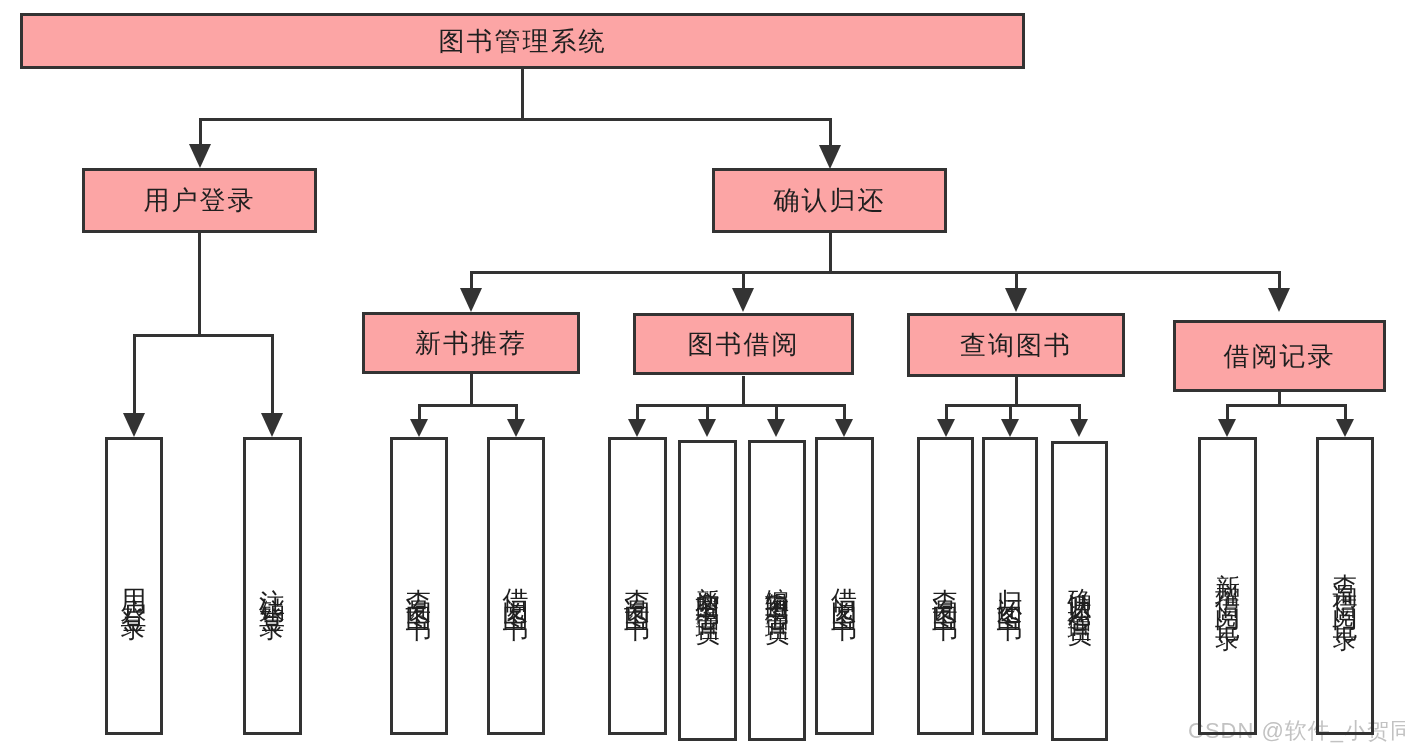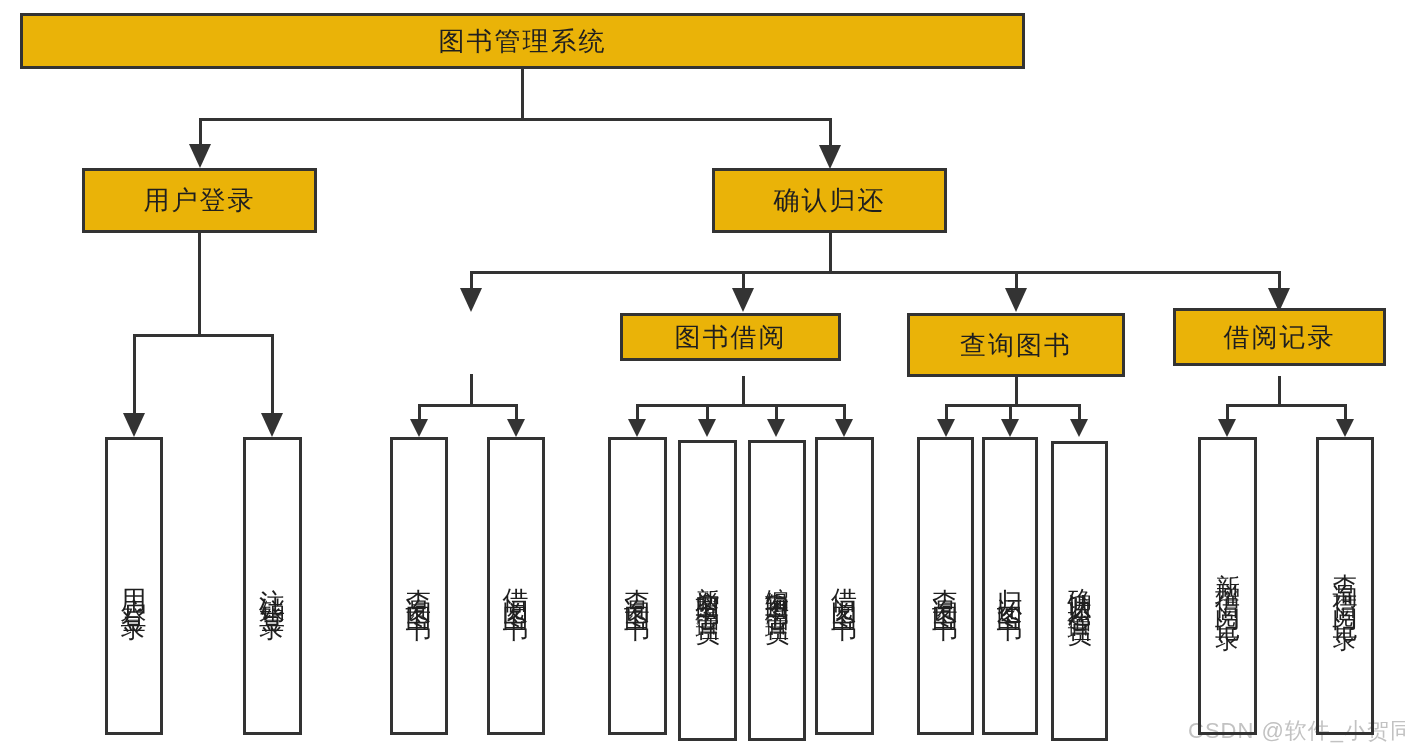--- a/index.html
+++ b/index.html
@@ -22,21 +22,21 @@
   .hline{position:absolute;height:3px;background:var(--line);}
   .arrow{position:absolute;width:0;height:0;
          border-left:11px solid transparent;
          border-right:11px solid transparent;
          border-top:24px solid var(--line);}
   .arrow.sm{border-left-width:9px;border-right-width:9px;border-top-width:18px;}
   
   .box{
     position:absolute;
     border:3px solid var(--line);
-    background:#eab308;
+    background:#fca5a5;
     color:var(--text);
     display:flex;
     align-items:center;
     justify-content:center;
     text-align:center;
   }
   .hbox{font-size:26px;letter-spacing:2px;}
   .leaf{
     background:transparent;
     writing-mode:vertical-rl;
@@ -120,23 +120,24 @@
   <div class="vline" style="left:1344px;top:404px;height:17px"></div>
   <div class="arrow sm" style="left:1336px;top:419px"></div>
 
   <div class="watermark">CSDN @软件_小贺同学</div>
 
   <div class="box hbox" style="left:20px;top:13px;width:1005px;height:56px">图书管理系统</div>
 
   <div class="box hbox" style="left:82px;top:168px;width:235px;height:65px">用户登录</div>
   <div class="box hbox" style="left:712px;top:168px;width:235px;height:65px">确认归还</div>
 
-  <div class="box hbox" style="left:620px;top:313px;width:221px;height:48px">图书借阅</div>
+  <div class="box hbox" style="left:362px;top:312px;width:218px;height:62px">新书推荐</div>
+  <div class="box hbox" style="left:633px;top:313px;width:221px;height:62px">图书借阅</div>
   <div class="box hbox" style="left:907px;top:313px;width:218px;height:64px">查询图书</div>
-  <div class="box hbox" style="left:1173px;top:308px;width:213px;height:58px">借阅记录</div>
+  <div class="box hbox" style="left:1173px;top:320px;width:213px;height:72px">借阅记录</div>
 
   <div class="box leaf" style="left:105px;top:437px;width:58px;height:298px">用户登录</div>
   <div class="box leaf" style="left:243px;top:437px;width:59px;height:298px">注销登录</div>
 
   <div class="box leaf" style="left:390px;top:437px;width:58px;height:298px">查询图书</div>
   <div class="box leaf" style="left:487px;top:437px;width:58px;height:298px">借阅图书</div>
 
   <div class="box leaf" style="left:608px;top:437px;width:59px;height:298px">查询图书</div>
   <div class="box leaf ls9" style="left:678px;top:440px;width:59px;height:301px">新增图书（管理员）</div>
   <div class="box leaf ls9" style="left:748px;top:440px;width:58px;height:301px">编辑图书（管理员）</div>

